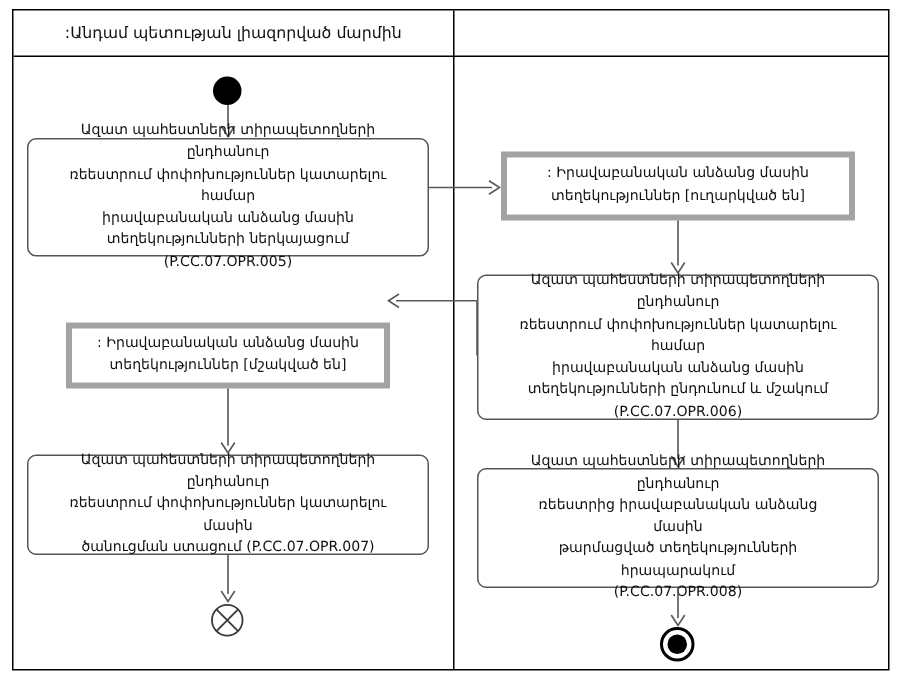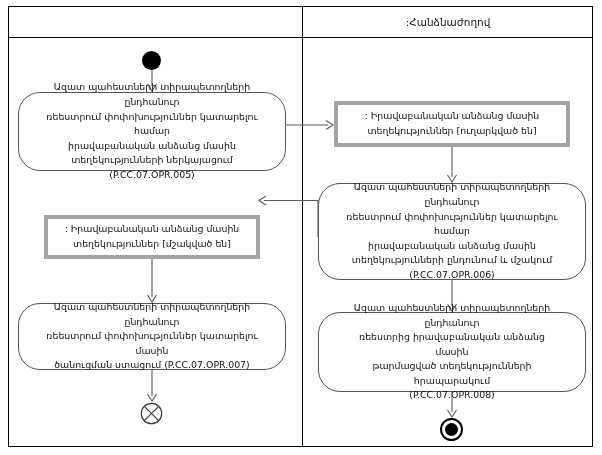--- a/index.html
+++ b/index.html
@@ -49,21 +49,21 @@
     color: #111111;
     line-height: 14px;
     white-space: nowrap;
   }
 
   
   .action-node {
     position: absolute;
     box-sizing: border-box;
     border: 1px solid #555555;
-    border-radius: 22px;
+    border-radius: 6px;
     background: #ffffff;
     display: flex;
     align-items: center;
     justify-content: center;
     padding: 4px 24px;
   }
   .action-label {
     font-size: 9.4px;
     line-height: 14.6px;
     text-align: center;
@@ -143,22 +143,22 @@
 <body>
 
 <div id="canvas">
 
   <div class="diagram-frame">
 
     <div class="lane-divider" style="left:293px;"></div>
 
     <div class="lane-header-rule" style="top:30px;"></div>
 
-
-    <div class="lane-title" style="left:294px; top:8px; width:290px;">:Հանձնաժողով</div>
+    <div class="lane-title" style="left:0; top:8px; width:293px;">:Անդամ պետության լիազորված մարմին</div>
+
   </div>
 
   <div class="initial-node" style="left:142px; top:51px; width:19px; height:19px;"></div>
 
   <div class="edge" style="left:151px; top:70px; width:2px; height:22px;">
     <svg width="2" height="22" viewBox="0 0 2 22">
       <line x1="1" y1="0" x2="1" y2="16"></line>
       <path class="arrowhead" d="M -3.5 14 L 1 21 L 5.5 14"></path>
     </svg>
   </div>

